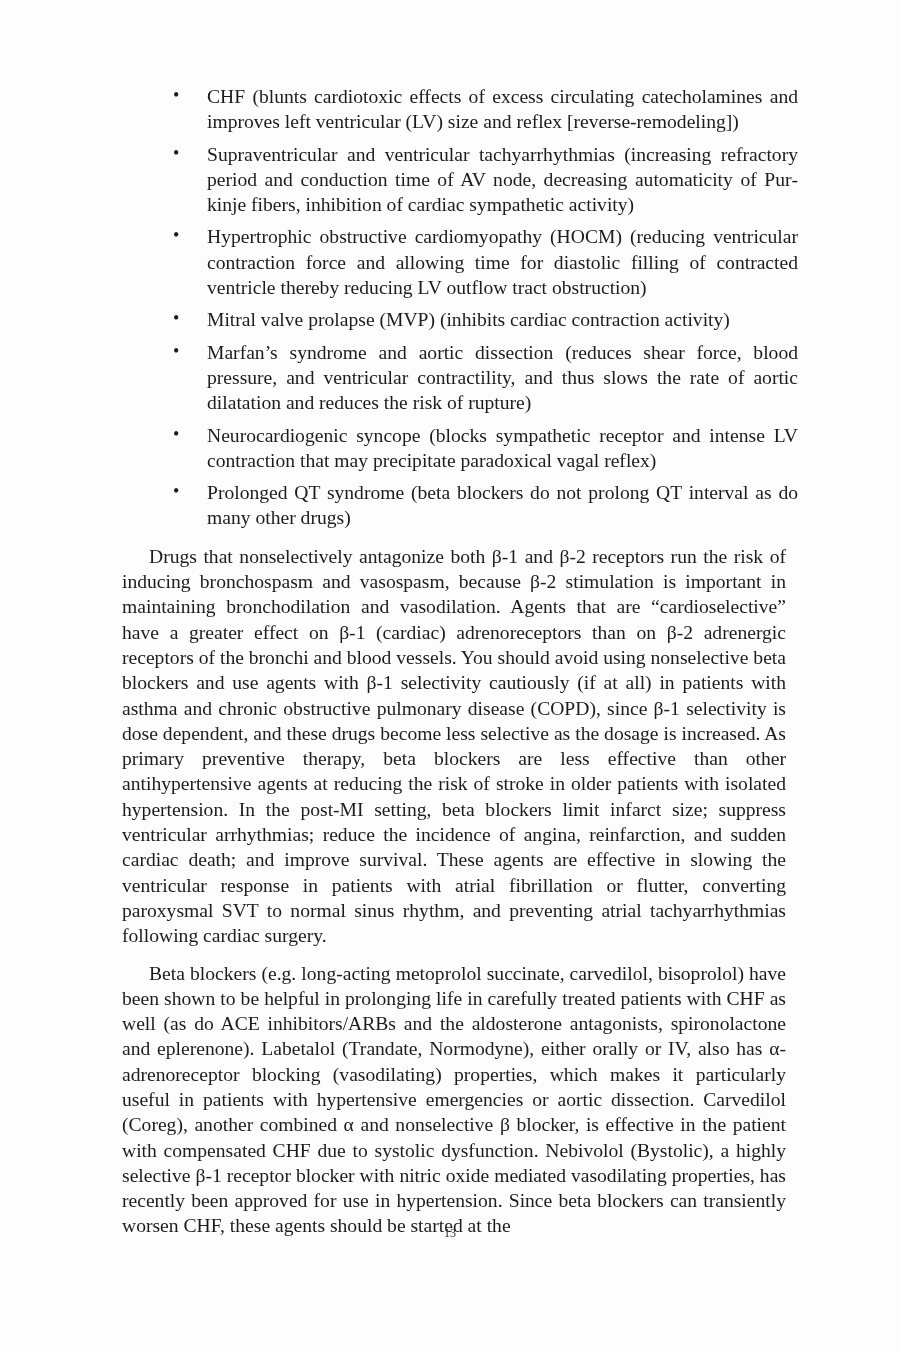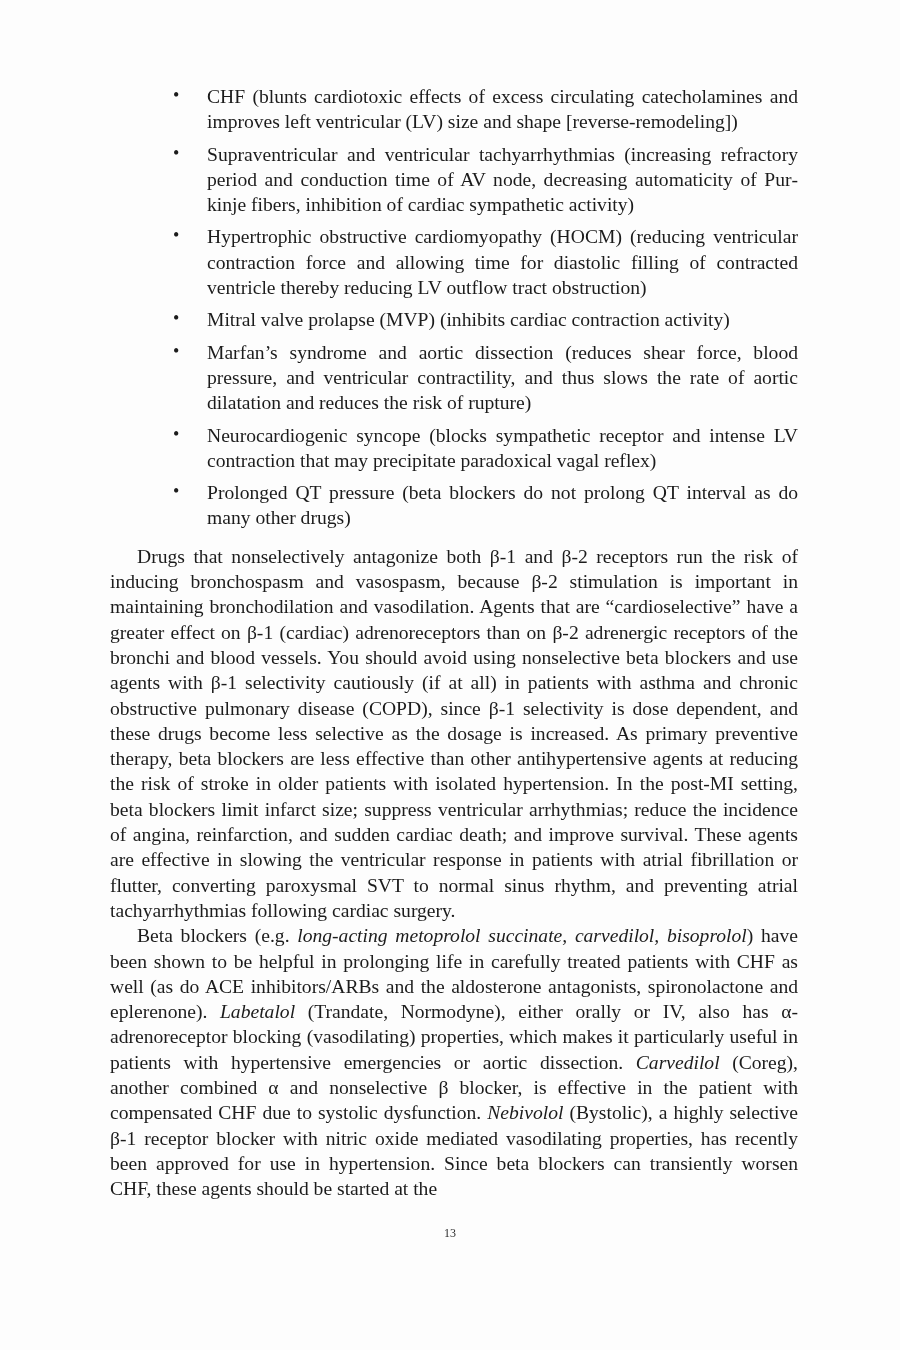--- a/index.html
+++ b/index.html
@@ -36,49 +36,49 @@
     margin-bottom: 7px;
     text-align: justify;
   }
   ul.indications li .bullet {
     position: absolute;
     left: 63px;
     top: -1px;
     font-size: 18px;
   }
   .paragraphs p {
-    margin: 0;
+    margin: 12px;
     padding: 0;
     text-indent: 27px;
     text-align: justify;
   }
-  .it { font-style: italic; }
+  .it { }
   .page-number {
     position: absolute;
     left: 0;
     right: 0;
     top: 1226px;
     text-align: center;
     font-size: 12px;
     color: #2a2a2a;
   }
 </style>
 </head>
 <body>
 
 <div class="page">
   <div class="content">
     <ul class="indications">
-        <li><span class="bullet">•</span><span>CHF (blunts cardiotoxic effects of excess circulating catecholamines and improves left ventricular (LV) size and shape [reverse-remodeling])</span></li>
+        <li><span class="bullet">•</span><span>CHF (blunts cardiotoxic effects of excess circulating catecholamines and improves left ventricular (LV) size and reflex [reverse-remodeling])</span></li>
         <li><span class="bullet">•</span><span>Supraventricular and ventricular tachyarrhythmias (increasing refractory period and conduction time of AV node, decreasing automaticity of Pur­kinje fibers, inhibition of cardiac sympathetic activity)</span></li>
         <li><span class="bullet">•</span><span>Hypertrophic obstructive cardiomyopathy (HOCM) (reducing ventricu­lar contraction force and allowing time for diastolic filling of contracted ventricle thereby reducing LV outflow tract obstruction)</span></li>
         <li><span class="bullet">•</span><span>Mitral valve prolapse (MVP) (inhibits cardiac contraction activity)</span></li>
         <li><span class="bullet">•</span><span>Marfan’s syndrome and aortic dissection (reduces shear force, blood pressure, and ventricular contractility, and thus slows the rate of aortic dilatation and reduces the risk of rupture)</span></li>
         <li><span class="bullet">•</span><span>Neurocardiogenic syncope (blocks sympathetic receptor and intense LV contraction that may precipitate paradoxical vagal reflex)</span></li>
-        <li><span class="bullet">•</span><span>Prolonged QT pressure (beta blockers do not prolong QT interval as do many other drugs)</span></li>
+        <li><span class="bullet">•</span><span>Prolonged QT syndrome (beta blockers do not prolong QT interval as do many other drugs)</span></li>
       </ul>
     <div class="paragraphs">
         <p><span>Drugs that nonselectively antagonize both β-1 and β-2 receptors run the risk of inducing bronchospasm and vasospasm, because β-2 stimulation is impor­tant in maintaining bronchodilation and vasodilation. Agents that are “cardi­oselective” have a greater effect on β-1 (cardiac) adrenoreceptors than on β-2 adrenergic receptors of the bronchi and blood vessels. You should avoid using nonselective beta blockers and use agents with β-1 selectivity cautiously (if at all) in patients with asthma and chronic obstructive pulmonary disease (COPD), since β-1 selectivity is dose dependent, and these drugs become less selective as the dosage is increased. As primary preventive therapy, beta blockers are less effective than other antihypertensive agents at reducing the risk of stroke in older patients with isolated hypertension. In the post-MI setting, beta blockers limit infarct size; suppress ventricular arrhythmias; reduce the incidence of angina, reinfarction, and sudden cardiac death; and improve survival. These agents are effective in slowing the ventricular response in patients with atrial fibrillation or flutter, converting paroxysmal SVT to normal sinus rhythm, and preventing atrial tachyarrhythmias following cardiac surgery.</span></p>
         <p><span>Beta blockers (e.g. </span><span class="it">long-acting metoprolol succinate, carvedilol, bisoprolol</span><span>) have been shown to be helpful in prolonging life in carefully treated patients with CHF as well (as do ACE inhibitors/ARBs and the aldosterone antagonists, spi­ronolactone and eplerenone). </span><span class="it">Labetalol</span><span> (Trandate, Normodyne), either orally or IV, also has α- adrenoreceptor blocking (vasodilating) properties, which makes it particularly useful in patients with hypertensive emergencies or aortic dissection. </span><span class="it">Carvedilol</span><span> (Coreg), another combined α and nonselective β blocker, is effec­tive in the patient with compensated CHF due to systolic dysfunction. </span><span class="it">Nebivolol</span><span> (Bystolic), a highly selective β-1 receptor blocker with nitric oxide mediated va­sodilating properties, has recently been approved for use in hypertension. Since beta blockers can transiently worsen CHF, these agents should be started at the</span></p>
       </div>
   </div>
   <div class="page-number">13</div>
 </div>
 
 </body></html>

